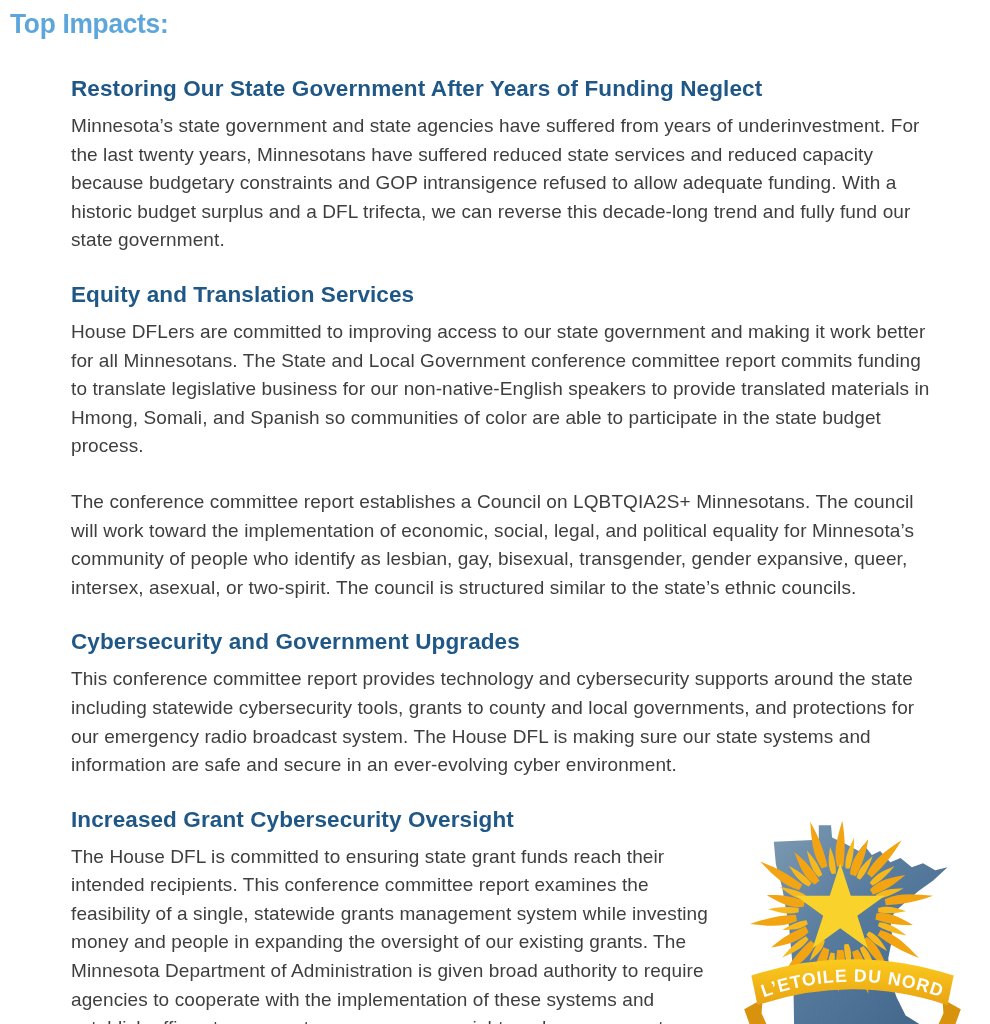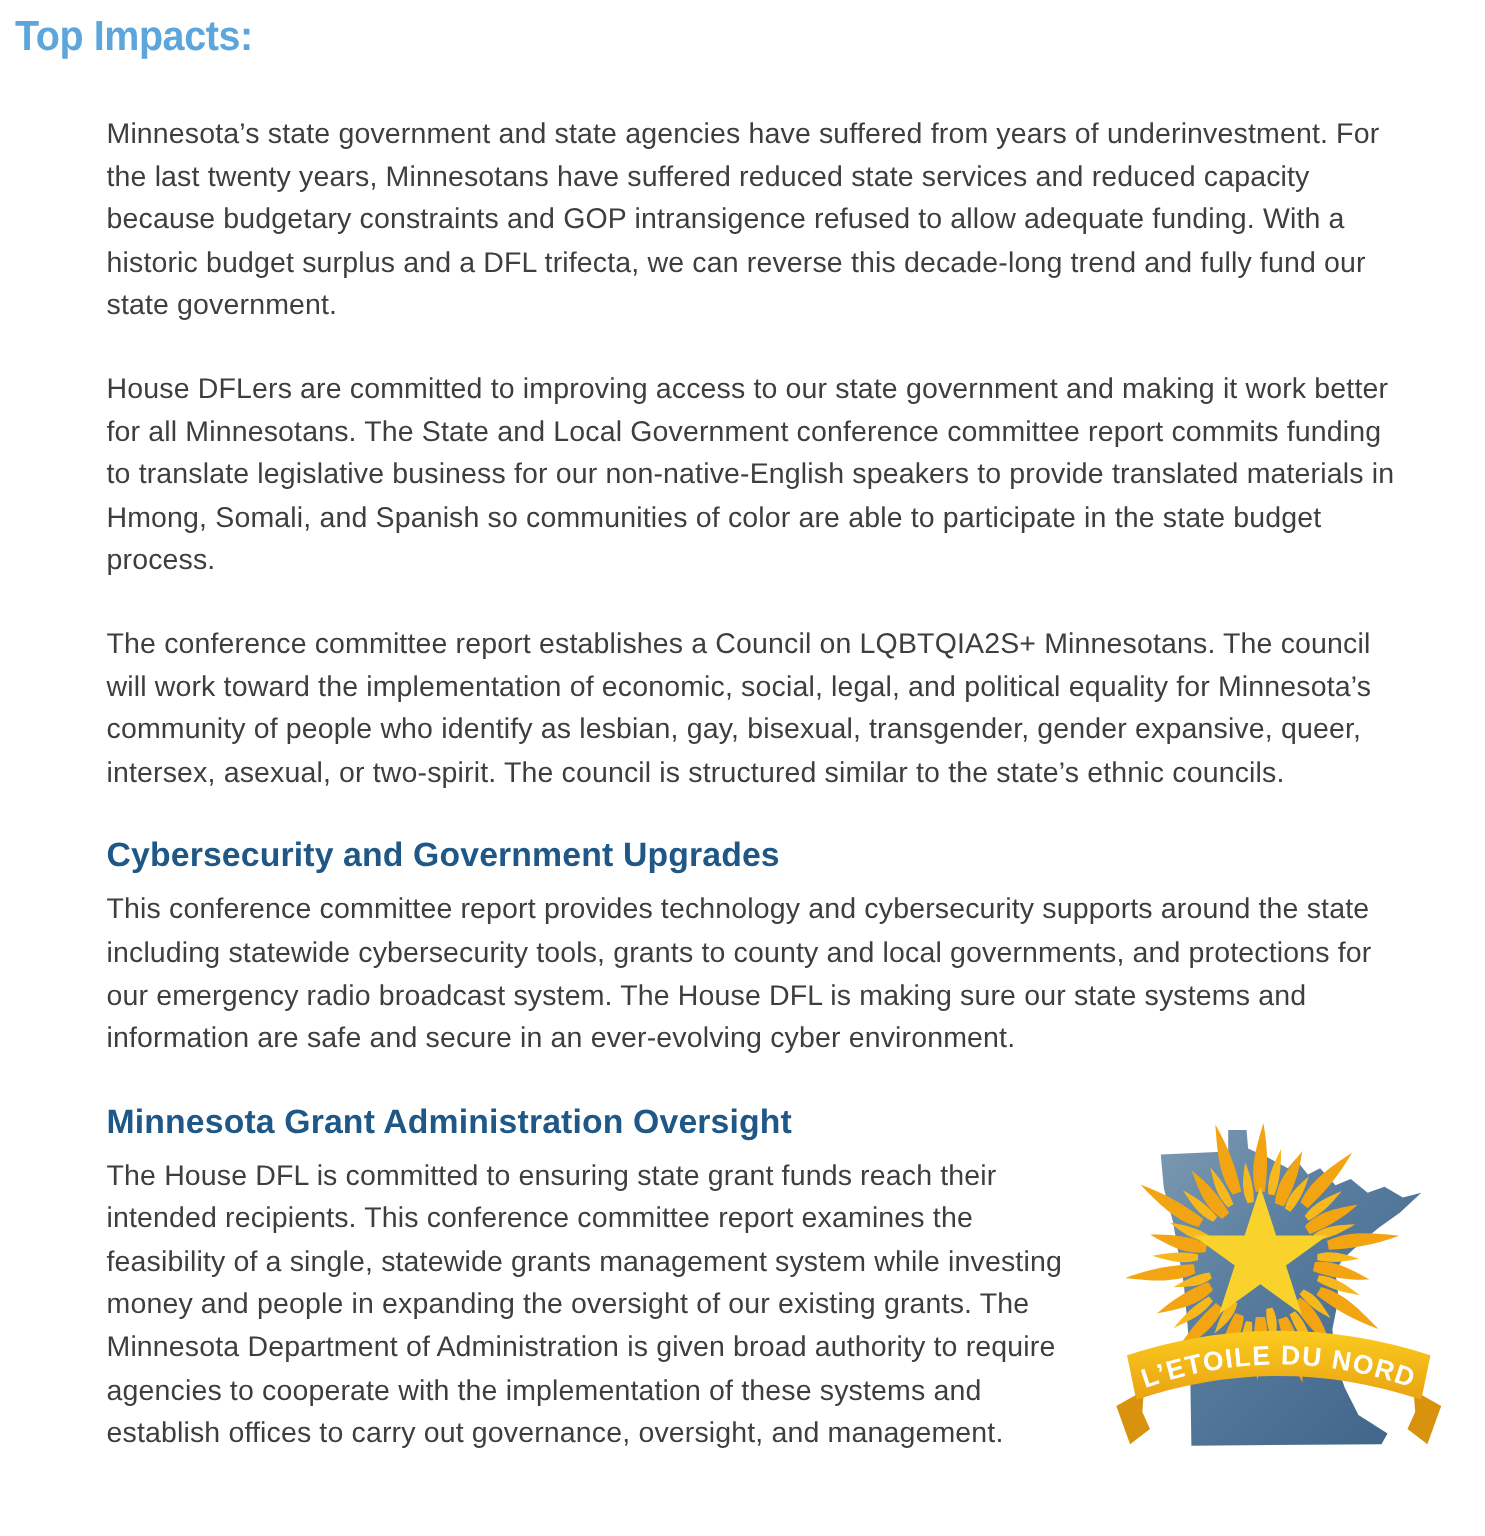--- a/index.html
+++ b/index.html
@@ -38,36 +38,38 @@
 </head>
 <body>
 
 <div class="page">
 
   <h1 class="page-title">Top Impacts:</h1>
 
   <div class="content">
 
     <section class="section">
+      <h2 class="section-heading">Restoring Our State Government After Years of Funding Neglect</h2>
       <p class="body-text">Minnesota’s state government and state agencies have suffered from years of underinvestment. For the last twenty years, Minnesotans have suffered reduced state services and reduced capacity because budgetary constraints and GOP intransigence refused to allow adequate funding. With a historic budget surplus and a DFL trifecta, we can reverse this decade-long trend and fully fund our state government.</p>
     </section>
 
     <section class="section">
+      <h2 class="section-heading">Equity and Translation Services</h2>
       <p class="body-text">House DFLers are committed to improving access to our state government and making it work better for all Minnesotans. The State and Local Government conference committee report commits funding to translate legislative business for our non-native-English speakers to provide translated materials in Hmong, Somali, and Spanish so communities of color are able to participate in the state budget process.</p>
       <p class="body-text">The conference committee report establishes a Council on LQBTQIA2S+ Minnesotans. The council will work toward the implementation of economic, social, legal, and political equality for Minnesota’s community of people who identify as lesbian, gay, bisexual, transgender, gender expansive, queer, intersex, asexual, or two-spirit. The council is structured similar to the state’s ethnic councils.</p>
     </section>
 
     <section class="section">
       <h2 class="section-heading">Cybersecurity and Government Upgrades</h2>
       <p class="body-text">This conference committee report provides technology and cybersecurity supports around the state including statewide cybersecurity tools, grants to county and local governments, and protections for our emergency radio broadcast system. The House DFL is making sure our state systems and information are safe and secure in an ever-evolving cyber environment.</p>
     </section>
 
     <section class="section grant-section">
       <div class="grant-left">
-        <h2 class="section-heading">Minnesota Grant Administration Oversight</h2>
+        <h2 class="section-heading">Increased Grant Cybersecurity Oversight</h2>
         <p class="body-text">The House DFL is committed to ensuring state grant funds reach their intended recipients. This conference committee report examines the feasibility of a single, statewide grants management system while investing money and people in expanding the oversight of our existing grants. The Minnesota Department of Administration is given broad authority to require agencies to cooperate with the implementation of these systems and establish offices to carry out governance, oversight, and management.</p>
       </div>
 
       <div class="logo-wrap">
         <svg width="235" height="235" viewBox="0 0 230 230">
           <defs>
             <linearGradient id="mnGrad" x1="0%" y1="0%" x2="85%" y2="100%">
               <stop offset="0%" stop-color="#7D9AB1"></stop>
               <stop offset="45%" stop-color="#587C9E"></stop>
               <stop offset="100%" stop-color="#41668A"></stop>

